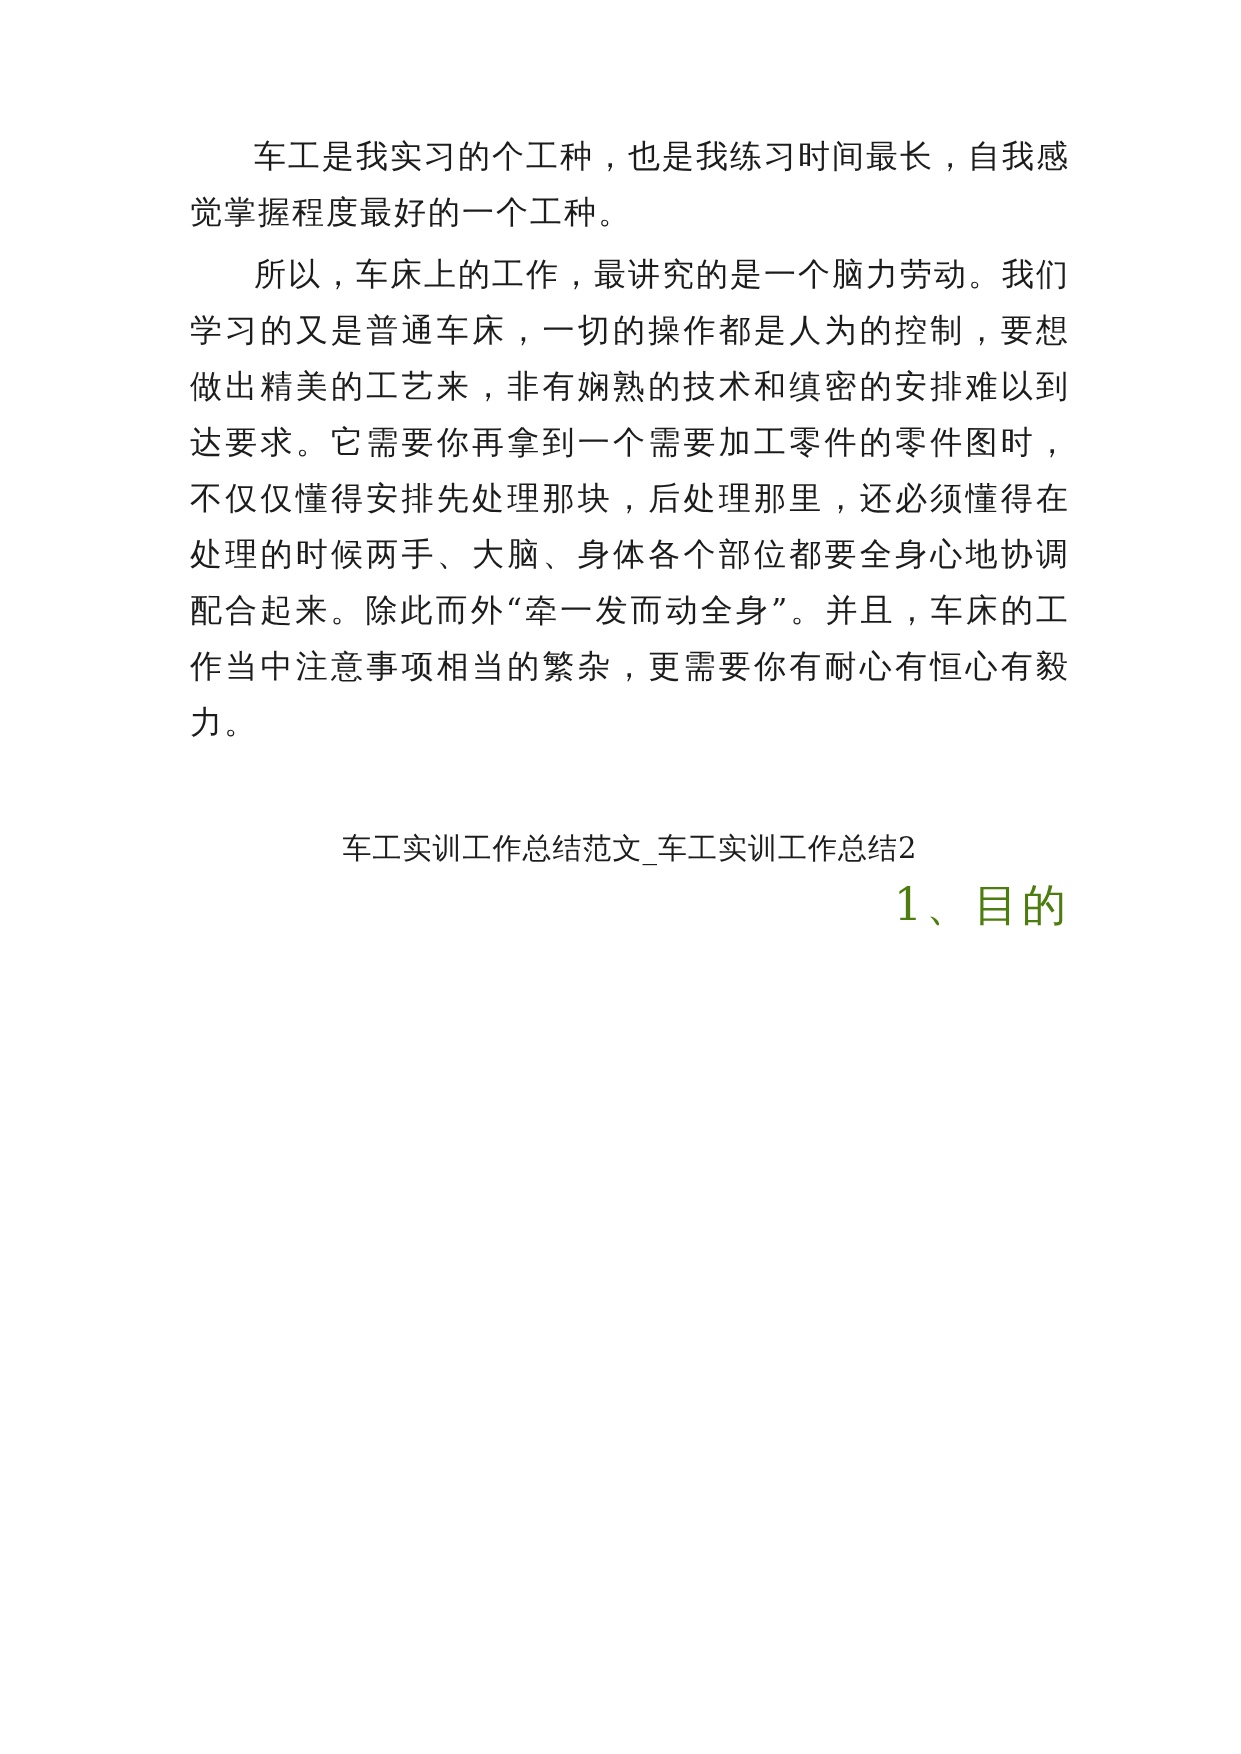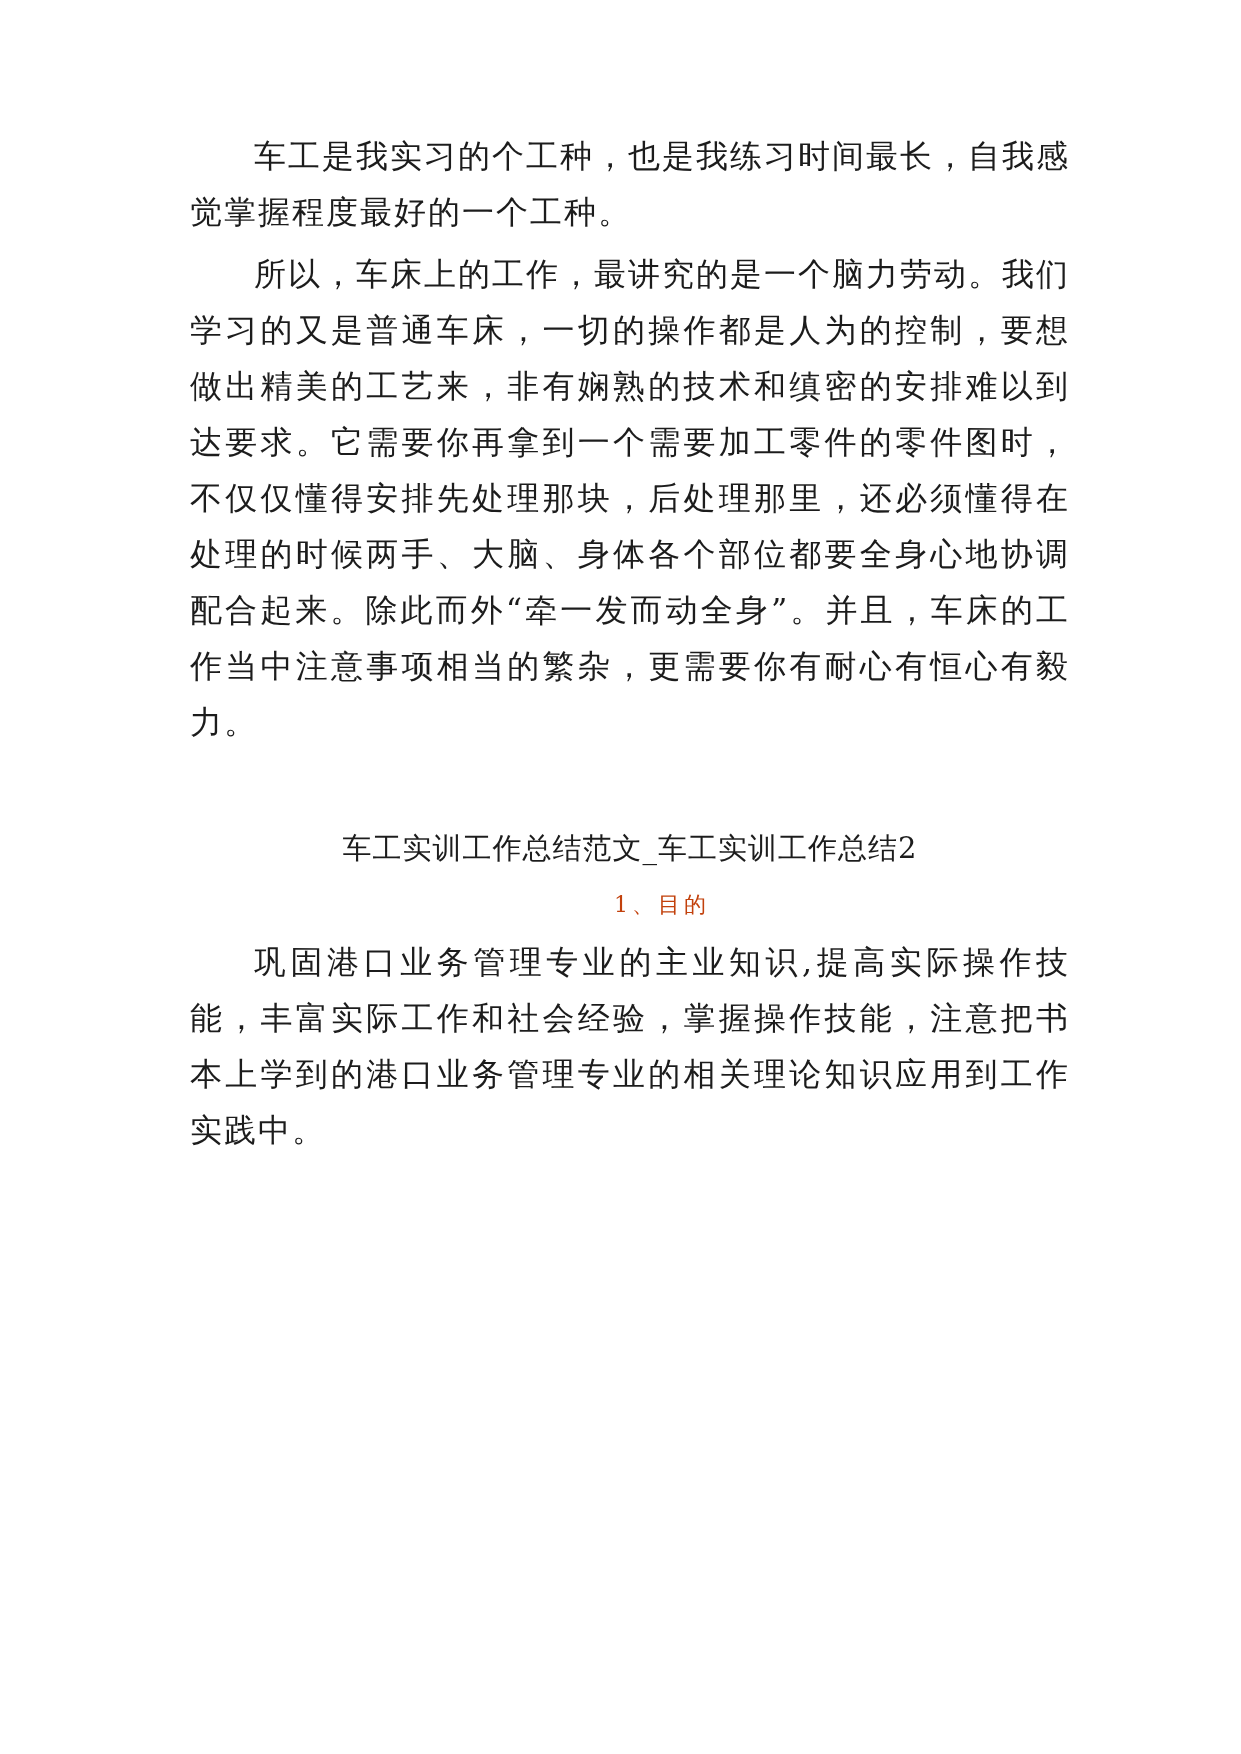--- a/index.html
+++ b/index.html
@@ -39,33 +39,32 @@
     font-size: 29px;
     line-height: 56px;
     font-weight: 400;
     letter-spacing: 1px;
     text-indent: 0;
     text-align: center;
     color: #1c1c1c;
   }
   .sub-heading {
     margin: 0;
-    font-size: 22px;
+    font-size: 44px;
     line-height: 58px;
     font-weight: 400;
     letter-spacing: 4px;
     text-indent: 64px;
-    text-align: center;
-    color: #c2410c;
+    text-align: right;
+    color: #4d7c0f;
   }
 </style>
 </head>
 <body>
 
 <div class="page">
   <div class="content">
     <p class="para">车工是我实习的个工种，也是我练习时间最长，自我感觉掌握程度最好的一个工种。</p>
     <p class="para">所以，车床上的工作，最讲究的是一个脑力劳动。我们学习的又是普通车床，一切的操作都是人为的控制，要想做出精美的工艺来，非有娴熟的技术和缜密的安排难以到达要求。它需要你再拿到一个需要加工零件的零件图时，不仅仅懂得安排先处理那块，后处理那里，还必须懂得在处理的时候两手、大脑、身体各个部位都要全身心地协调配合起来。除此而外“牵一发而动全身”。并且，车床的工作当中注意事项相当的繁杂，更需要你有耐心有恒心有毅力。</p>
     <p class="para section-heading">车工实训工作总结范文_车工实训工作总结2</p>
     <p class="para sub-heading">1、目的</p>
-    <p class="para">巩固港口业务管理专业的主业知识,提高实际操作技能，丰富实际工作和社会经验，掌握操作技能，注意把书本上学到的港口业务管理专业的相关理论知识应用到工作实践中。</p>
   </div>
 </div>
 
 </body></html>

